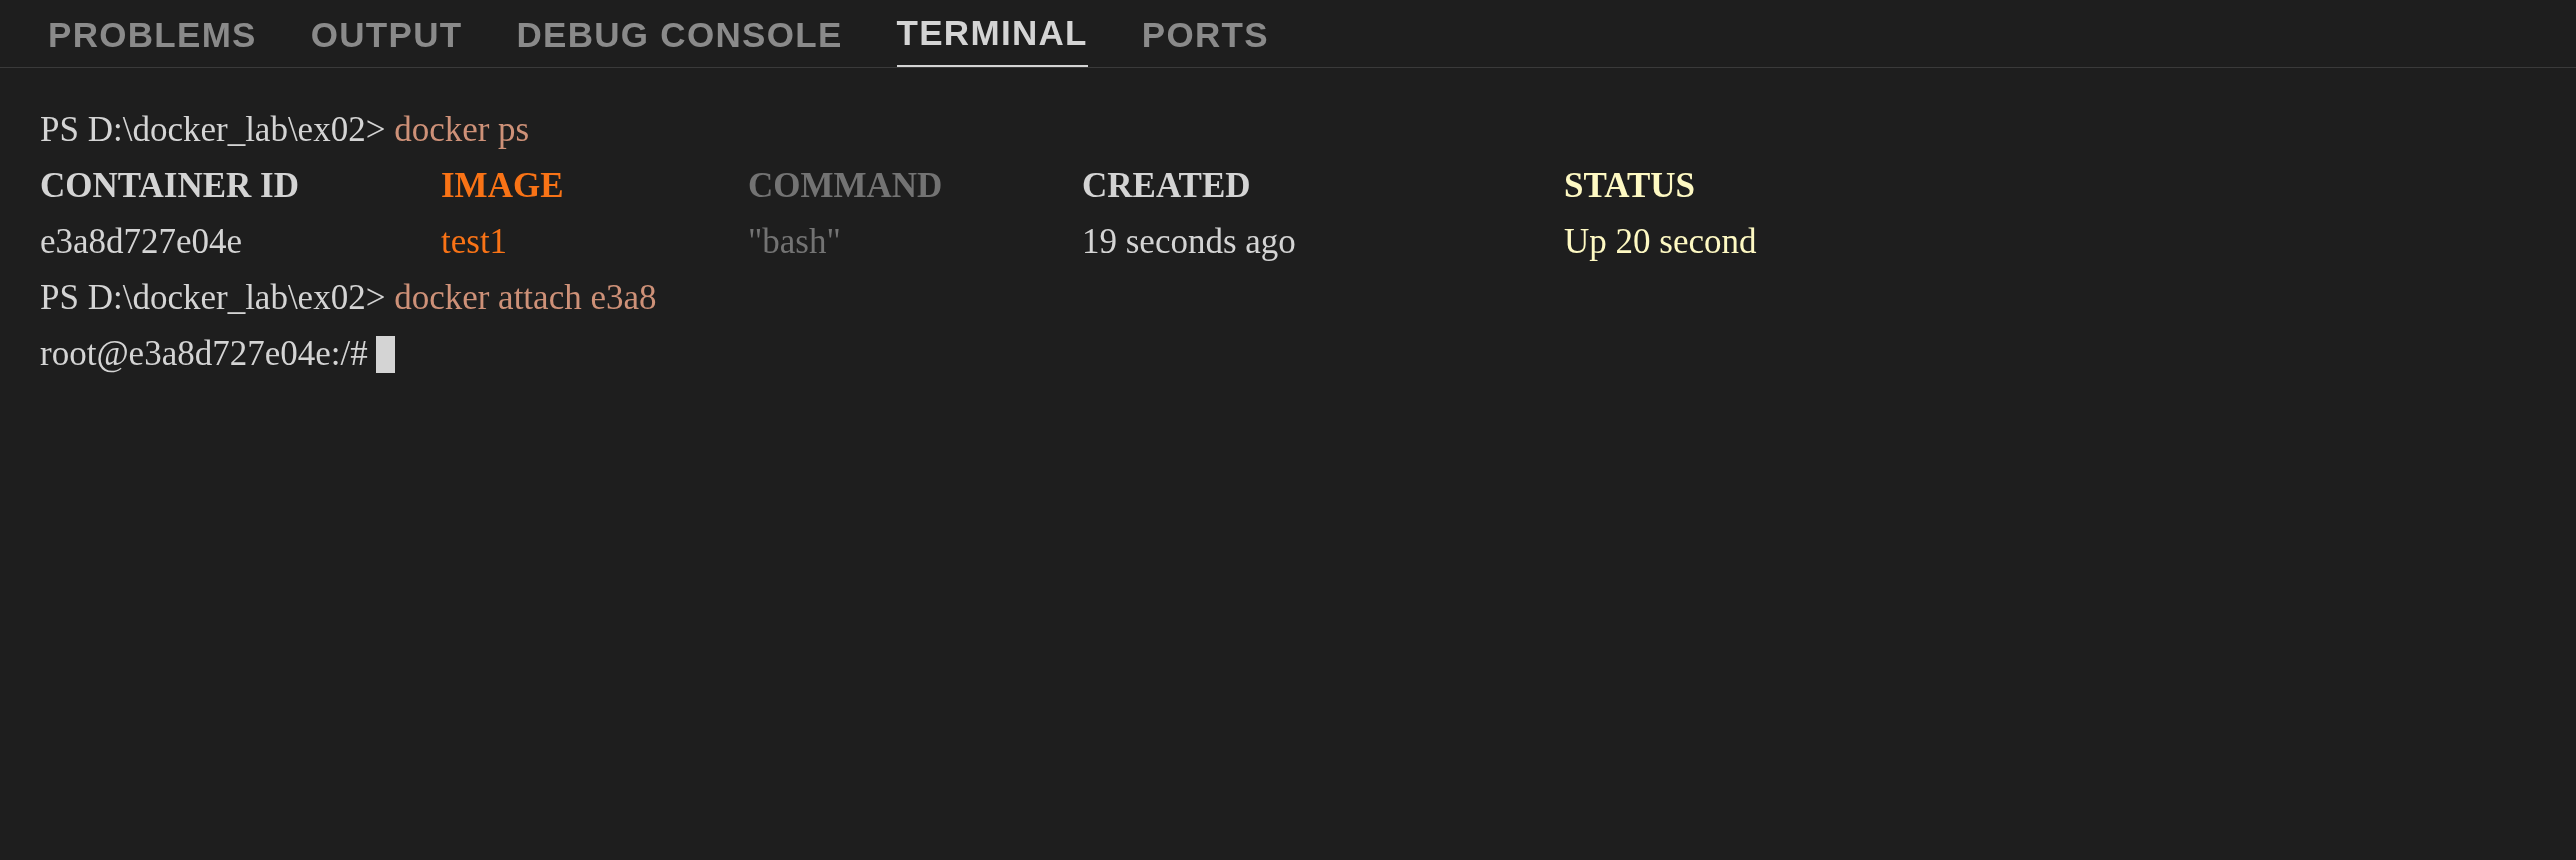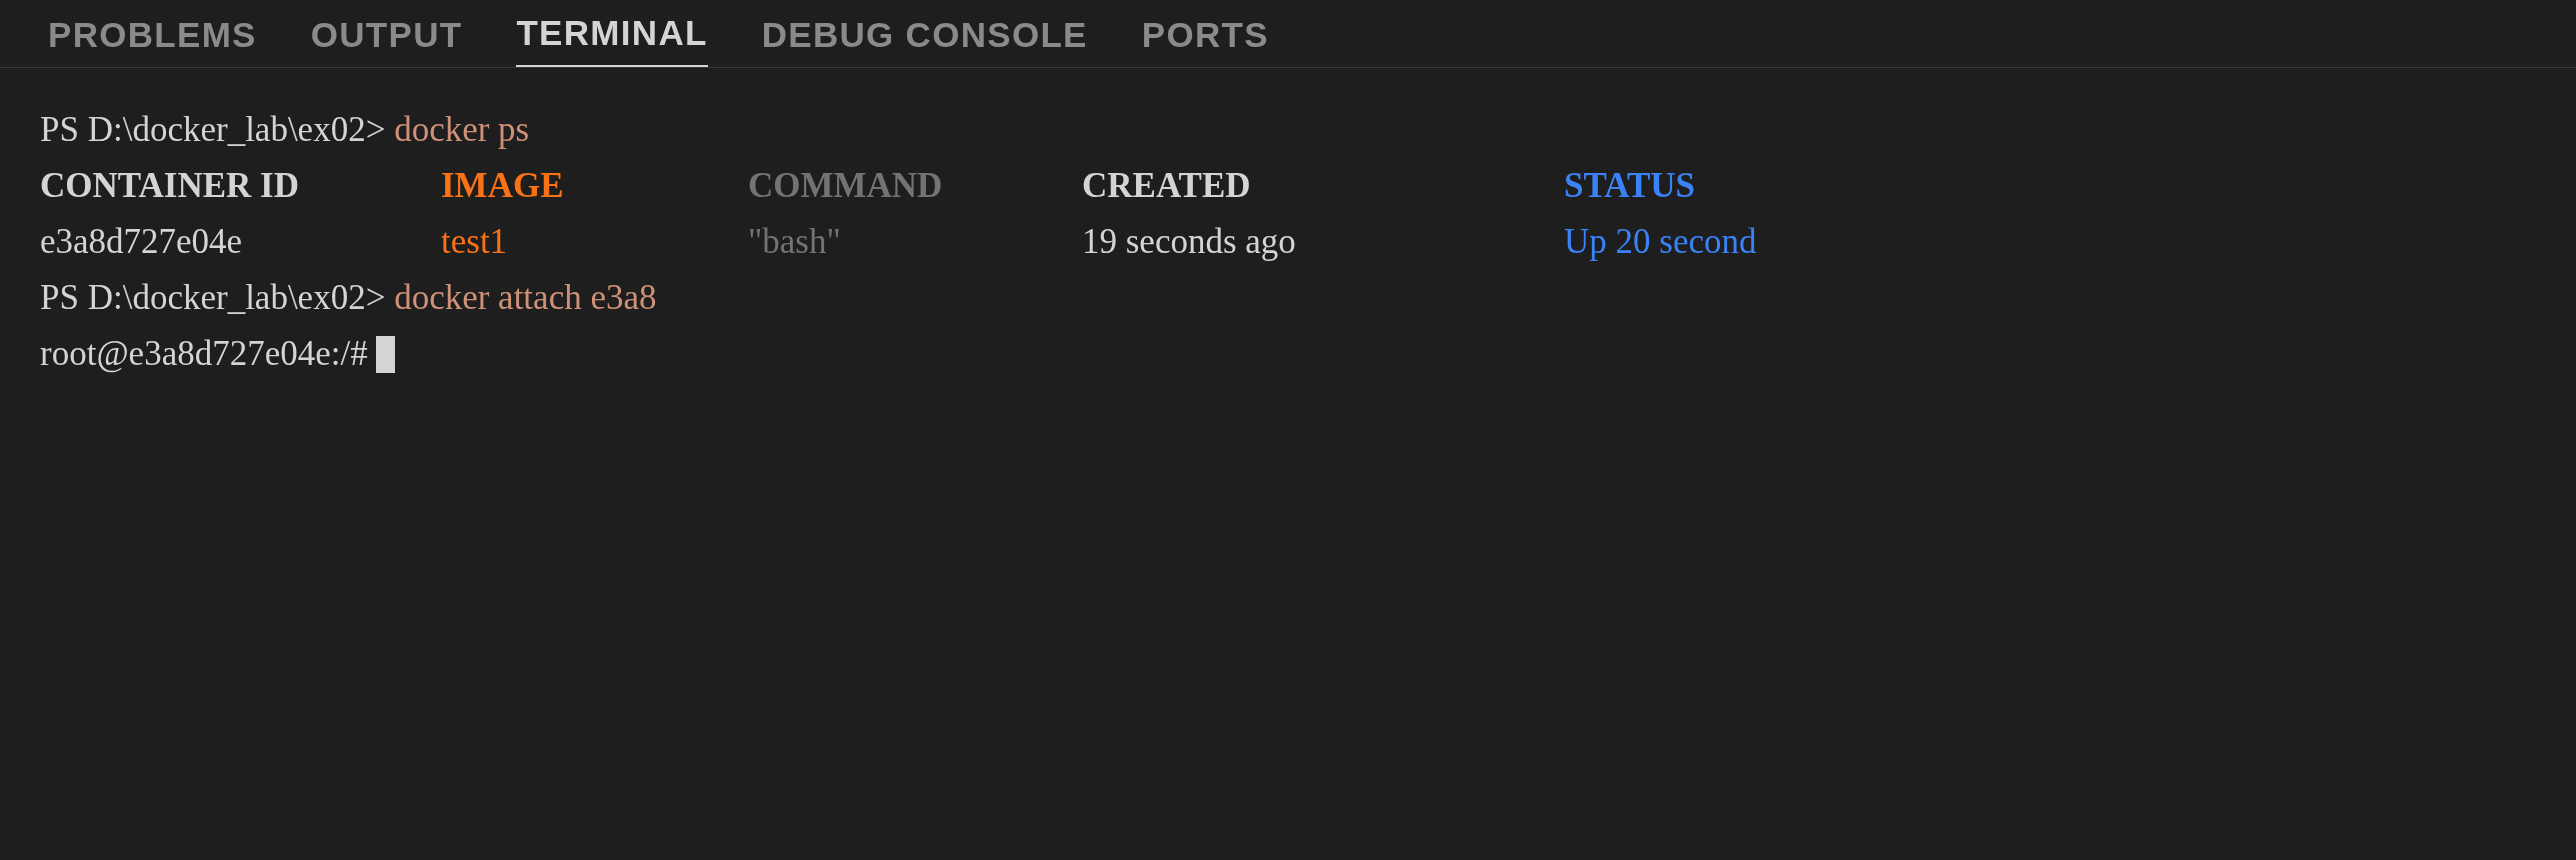--- a/index.html
+++ b/index.html
@@ -99,21 +99,21 @@
       min-width: 322px;
       color: #737373;
     }
 
     .col-created {
       min-width: 470px;
       color: #d4d4d4;
     }
 
     .col-status {
-      color: #3b82f6;
+      color: #fef9c3;
     }
 
     .cursor {
       display: inline-block;
       width: 19px;
       height: 37px;
       background-color: #d4d4d4;
       vertical-align: text-bottom;
       animation: blink 1s step-end infinite;
     }
@@ -124,22 +124,22 @@
     }
   </style>
 </head>
 <body>
 
 <div class="panel">
 
   <div class="tab-bar">
     <div class="tab">PROBLEMS</div>
     <div class="tab">OUTPUT</div>
+    <div class="tab">DEBUG CONSOLE</div>
     <div class="tab active">TERMINAL</div>
-    <div class="tab">DEBUG CONSOLE</div>
     <div class="tab">PORTS</div>
   </div>
 
   <div class="terminal-body">
 
     <div class="terminal-line">
       <span class="ps-prompt">PS D:\docker_lab\ex02&gt;</span><span class="ps-command"> docker ps</span>
     </div>
 
     <div class="terminal-line table-line">

